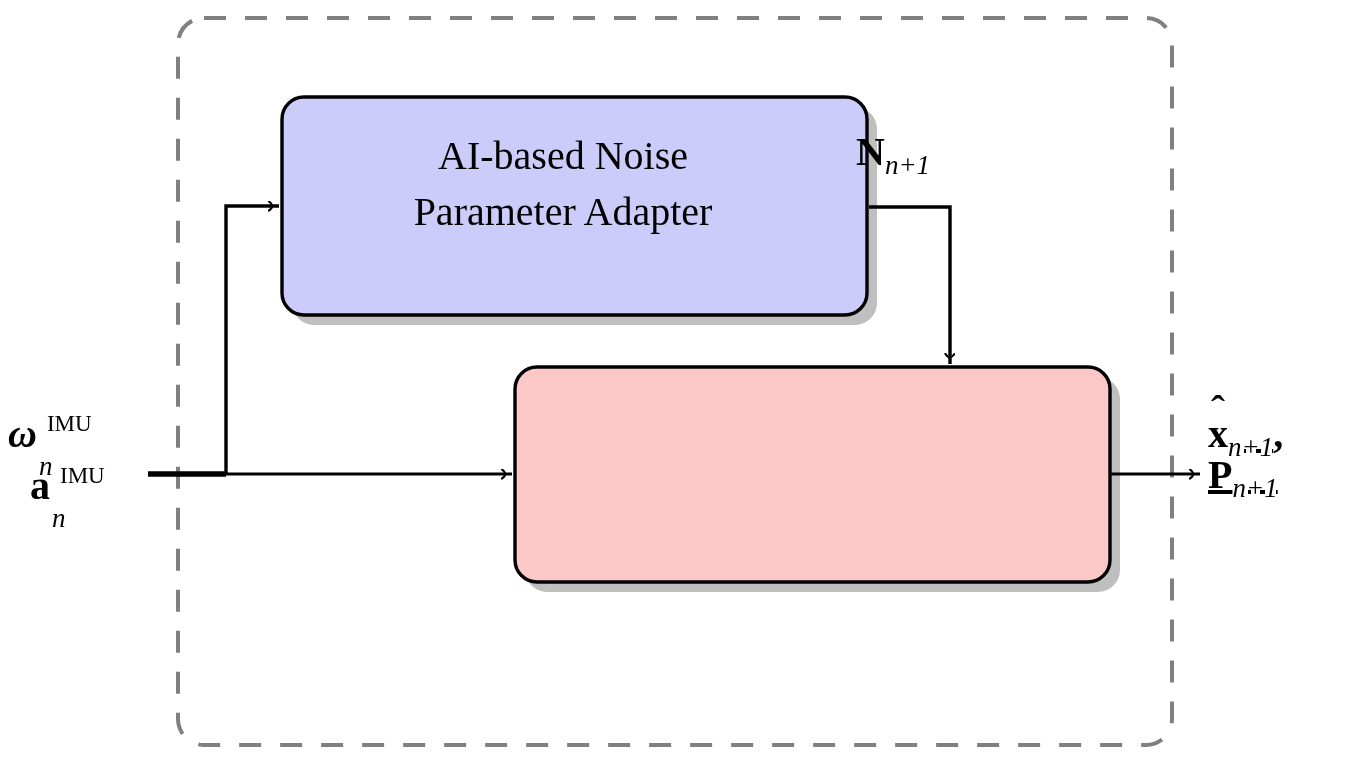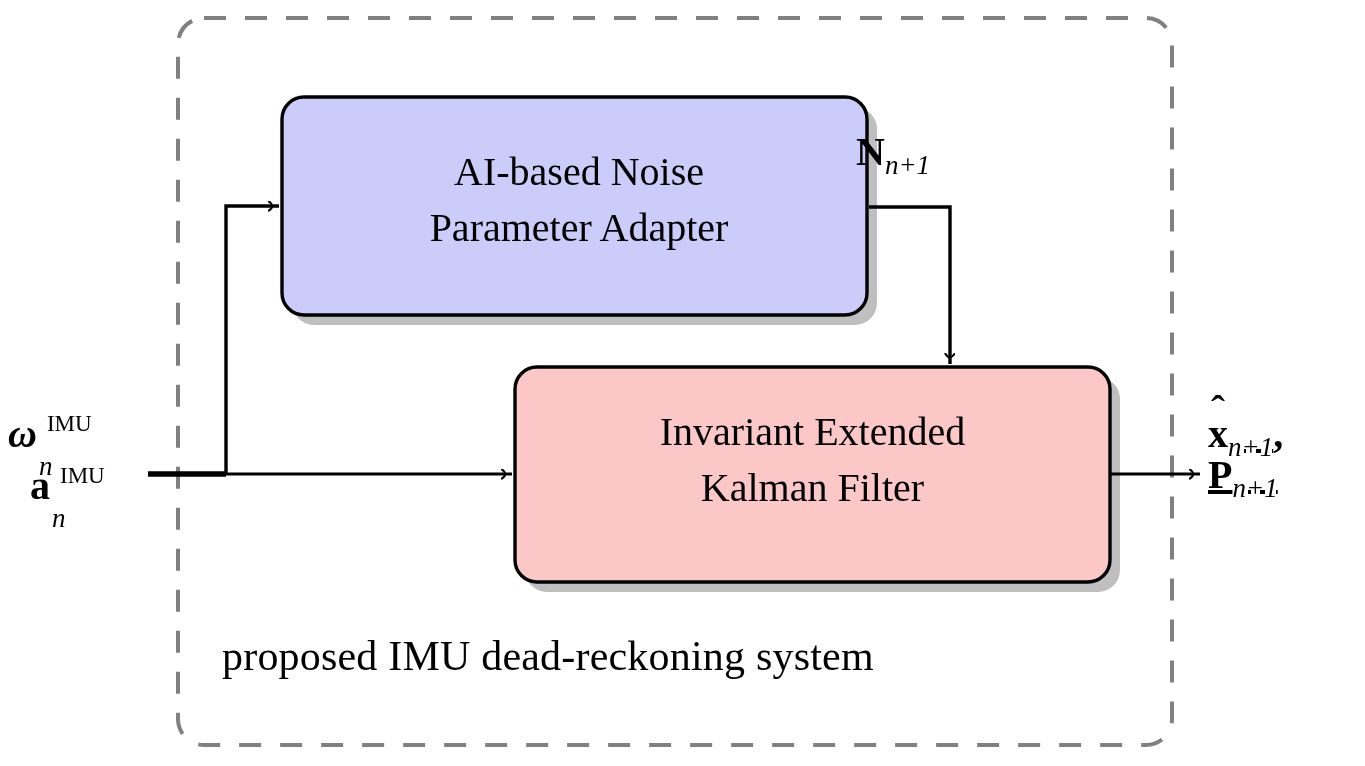--- a/index.html
+++ b/index.html
@@ -95,21 +95,21 @@
     font-size: 0.92em;
     font-weight: bold;
   }
 
   
   #label-input        { left: 8px;   top: 414px; }
   #label-input .row2  { display: block; margin-top: 12px; margin-left: 22px; }
   #label-output       { left: 1208px; top: 414px; text-decoration: underline; }
   #label-output .row2 { display: block; margin-top: 1px; }
   #label-noise        { left: 856px; top: 132px; }
-  #label-blue         { left: 282px; top: 152px; width: 562px; padding-left: 16px; }
+  #label-blue         { left: 282px; top: 136px; width: 562px; }
   #label-pink         { left: 515px; top: 412px; width: 595px; }
   #label-caption      { left: 222px; top: 635px; }
 </style>
 </head>
 <body>
 
 <div id="canvas">
 
   <svg id="svg-layer" viewBox="0 0 1365 766">
     <defs>
@@ -137,34 +137,29 @@
     <path d="M869,207 L950,207 L950,364" fill="none" stroke="#000000" stroke-width="3.4" stroke-linejoin="miter" marker-end="url(#arrowhead-down)"></path>
 
     <path d="M1110,474 L1200,474" fill="none" stroke="#000000" stroke-width="3.2" marker-end="url(#arrowhead)"></path>
   </svg>
 
   <div class="txt block-label" id="label-blue">
     <span>AI-based Noise</span>
     <span class="line2">Parameter Adapter</span>
   </div>
 
-  <div class="txt block-label" id="label-pink">
-    <span>Invariant Extended</span>
-    <span class="line2">Kalman Filter</span>
-  </div>
 
   <div class="txt math" id="label-input">
     <span><span class="mbfit">ω</span><span class="sup-sub"><span class="sup">IMU</span><span class="sub">n</span></span></span>
     <span class="row2"><span class="mbf">a</span><span class="sup-sub"><span class="sup">IMU</span><span class="sub">n</span></span></span>
   </div>
 
   <div class="txt math" id="label-noise">
     <span class="mbf">N</span><span class="plain-sub">n+1</span>
   </div>
 
   <div class="txt math" id="label-output">
     <span><span class="hat-wrap"><span class="hat">̂</span><span class="mbf">x</span></span><span class="plain-sub">n+1</span><span class="mbf">,</span></span>
     <span class="row2"><span class="mbf">P</span><span class="plain-sub">n+1</span></span>
   </div>
 
-  <div class="txt caption" id="label-caption">proposed IMU dead-reckoning system</div>
 
 </div>
 
 </body></html>

